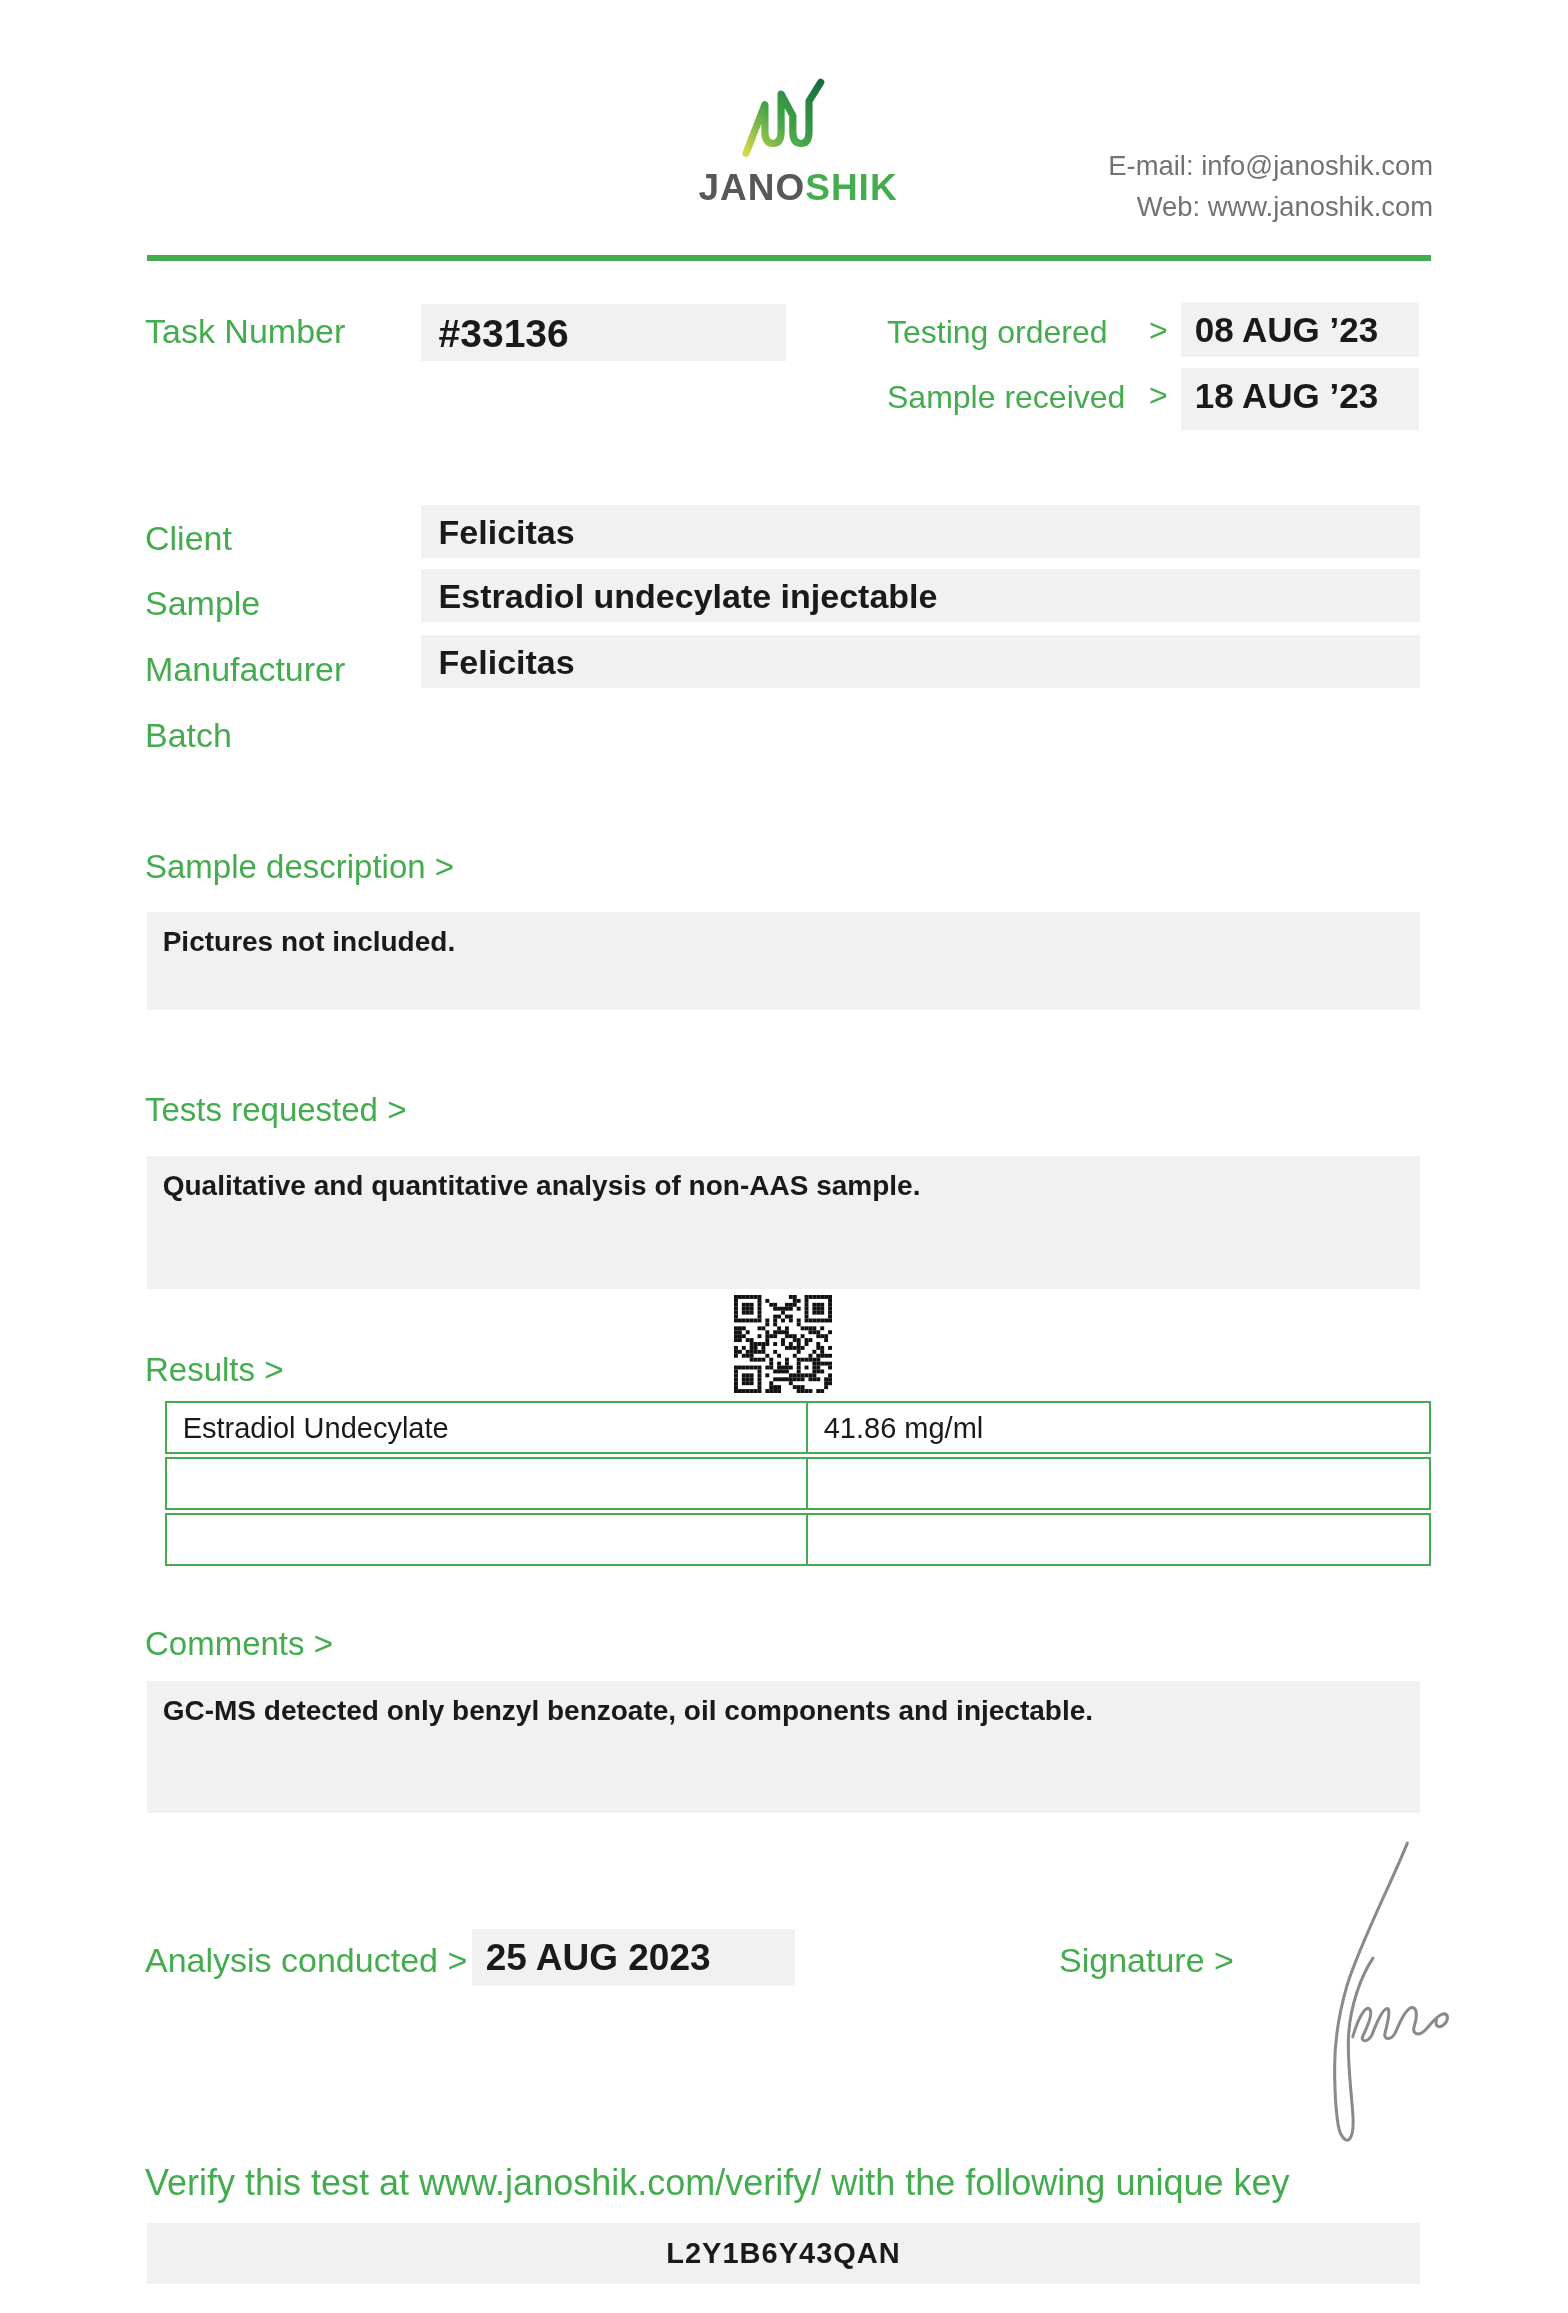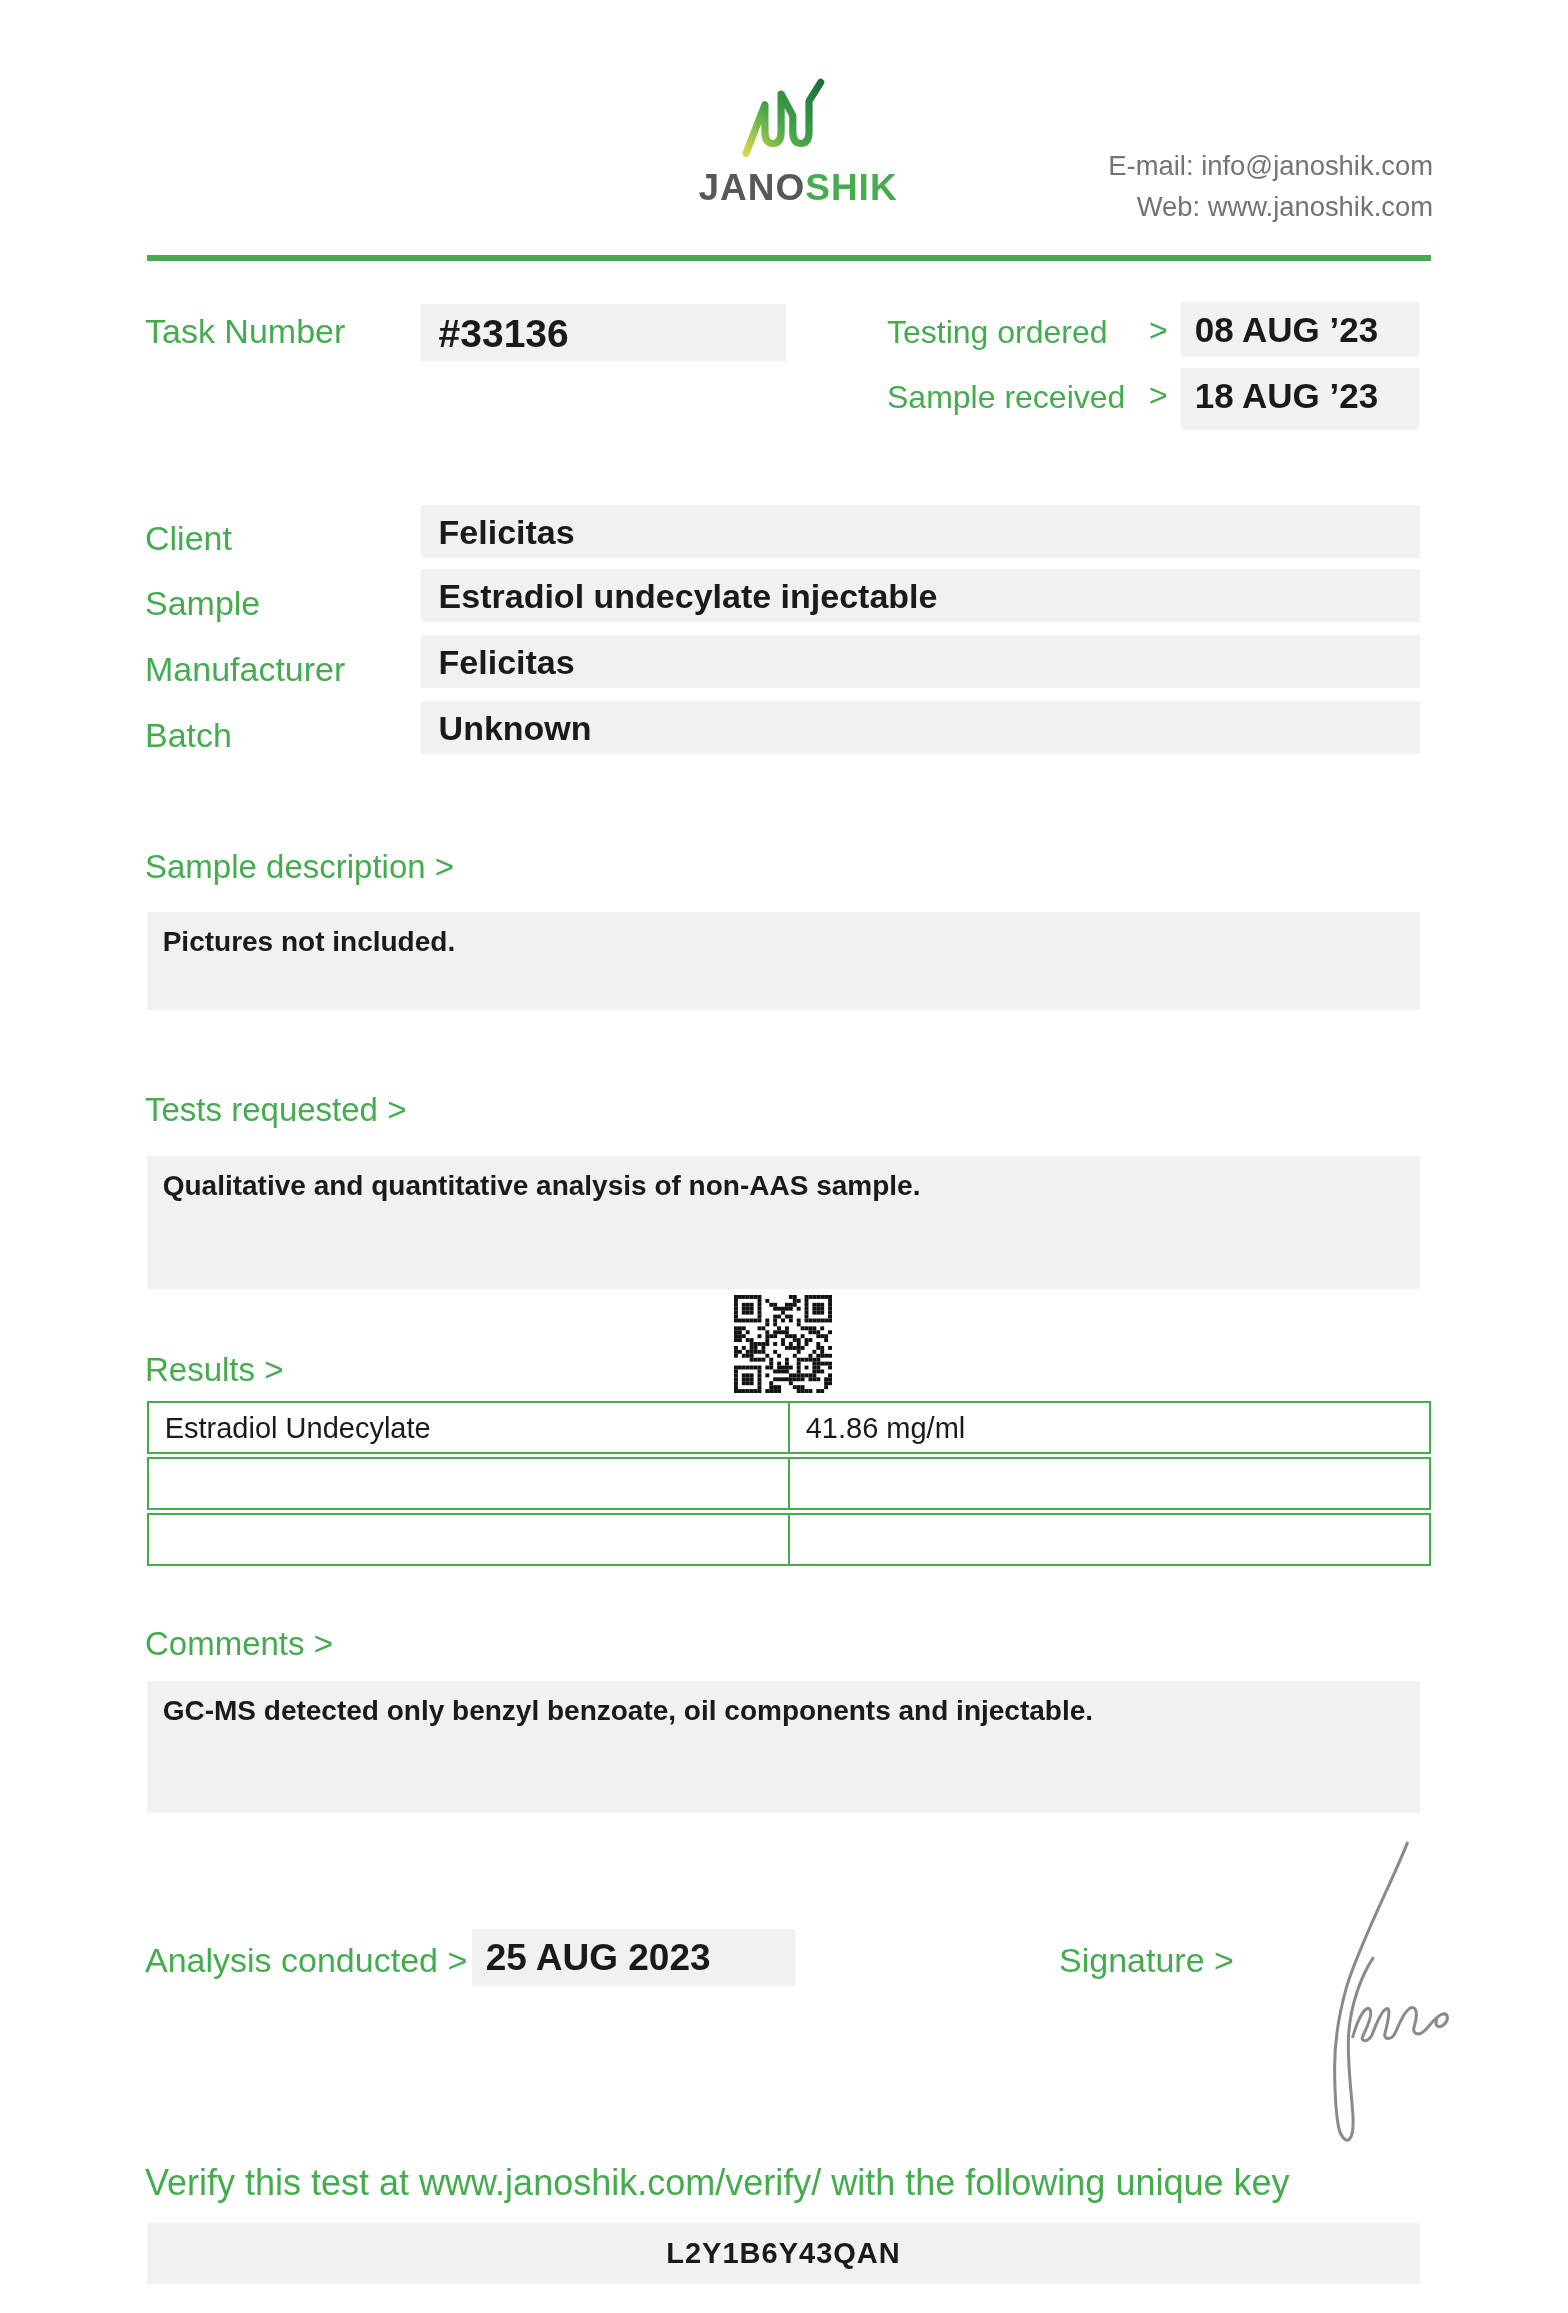--- a/index.html
+++ b/index.html
@@ -37,21 +37,21 @@
   
   .section-heading{left:145px;font-size:33px;}
   .bigbox{left:147px;width:1273px;}
   .bigbox span{display:block;padding:13.7px 0 0 15.7px;font-size:28px;}
   #desc-box{top:912px;height:98px;}
   #tests-box{top:1156px;height:133px;}
   #comments-box{top:1681px;height:132px;}
   
   #qr{left:734px;top:1295px;width:98px;height:98px;}
   #results-table{left:147px;top:1401px;width:1284px;display:flex;flex-direction:column;gap:2.9px;}
-  .rrow{display:flex;border:2.9px solid #44ac4f;height:49px;background:#ffffff;}
+  .rrow{display:flex;border:2.9px solid #44ac4f;height:49px;background:#ffffff;margin-left:18px;}
   .rcell1{width:639px;border-right:2.9px solid #44ac4f;}
   .rcell2{flex:1;}
   .rrow span{display:block;padding:8.8px 0 0 15.7px;font-size:29px;white-space:nowrap;}
   
   #analysis-label{left:145px;top:1941px;font-size:34px;}
   #analysis-box{left:472px;top:1929px;width:323px;height:57px;}
   #analysis-box span{display:block;padding:7.8px 0 0 13.7px;font-size:37px;white-space:nowrap;}
   #signature-label{left:1059px;top:1941px;font-size:34px;}
   #signature{left:1294px;top:1835px;}
   #verify-heading{left:145px;top:2162px;font-size:36px;white-space:nowrap;}
@@ -120,23 +120,20 @@
   <div class="abs graybox detail-box" style="top:569px;">
     <span>Estradiol undecylate injectable</span>
   </div>
 
   <div class="abs green detail-label" style="top:650px;">Manufacturer</div>
   <div class="abs graybox detail-box" style="top:635px;">
     <span>Felicitas</span>
   </div>
 
   <div class="abs green detail-label" style="top:716px;">Batch</div>
-  <div class="abs graybox detail-box" style="top:701px;">
-    <span>Unknown</span>
-  </div>
 
   <div class="abs green section-heading" style="top:848px;">Sample description &gt;</div>
   <div id="desc-box" class="abs graybox bigbox">
     <span>Pictures not included.</span>
   </div>
 
   <div class="abs green section-heading" style="top:1091px;">Tests requested &gt;</div>
   <div id="tests-box" class="abs graybox bigbox">
     <span>Qualitative and quantitative analysis of non-AAS sample.</span>
   </div>

